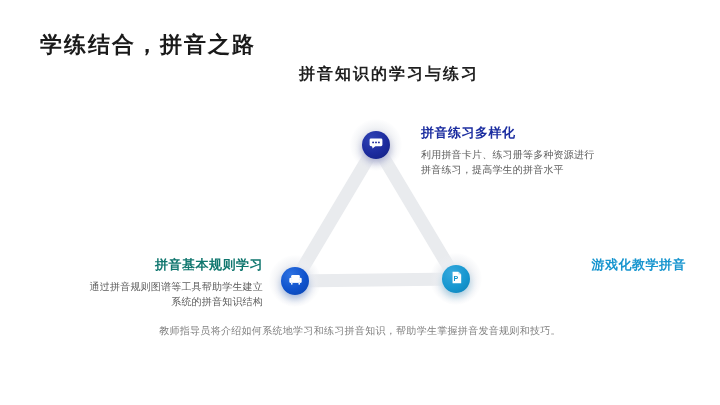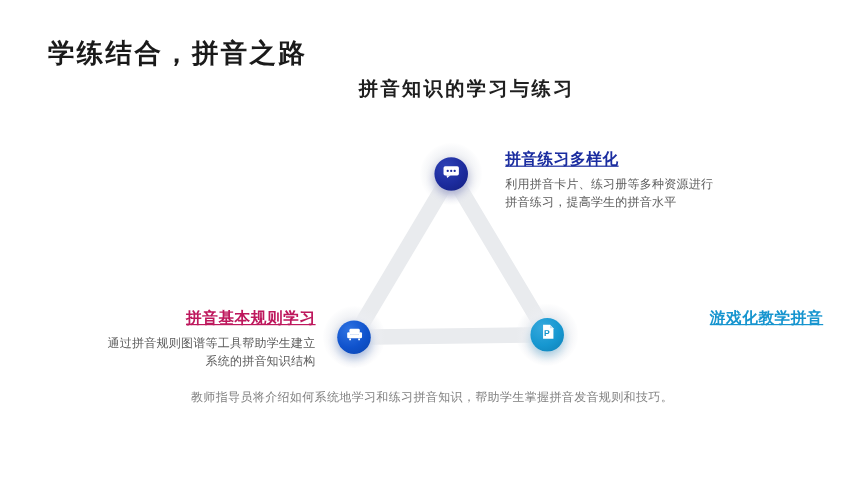--- a/index.html
+++ b/index.html
@@ -23,26 +23,26 @@
   }
   .node-circle{
     position:absolute;width:28px;height:28px;border-radius:50%;z-index:3;
     display:flex;align-items:center;justify-content:center;
   }
   .node-circle.n-top{background:radial-gradient(circle at 35% 28%, #2f42b5 0%, #1c2b9d 55%, #131f7e 100%);box-shadow:0 4px 7px rgba(19,31,126,.30);}
   .node-circle.n-bl{background:radial-gradient(circle at 35% 28%, #2e72e2 0%, #0f52cc 55%, #0a43ad 100%);box-shadow:0 4px 7px rgba(10,67,173,.30);}
   .node-circle.n-br{background:radial-gradient(circle at 35% 28%, #35a8dd 0%, #1697d0 55%, #0e7fb5 100%);box-shadow:0 4px 7px rgba(14,127,181,.30);}
 
   .node-text{position:absolute;z-index:4;width:181px;}
-  .node-text h3{margin:0 0 6px 0;font-size:13px;font-weight:800;letter-spacing:.5px;text-decoration:underline;}
+  .node-text h3{margin:0 0 6px 0;font-size:13px;font-weight:800;letter-spacing:.5px;}
   .node-text p{margin:0;font-size:10px;line-height:1.45;color:#5c5c5c;letter-spacing:.2px;}
   .nt-top{left:421px;top:124px;text-align:left;}
   .nt-top h3{color:#1b2da0;}
   .nt-bl{left:82px;top:256px;text-align:right;}
-  .nt-bl h3{color:#be185d;}
+  .nt-bl h3{color:#0f766e;}
   .nt-br{left:505px;top:256px;text-align:right;}
   .nt-br h3{color:#1795cf;}
 
   .footer-note{
     position:absolute;left:0;top:324px;width:720px;text-align:center;
     font-size:10px;color:#808080;letter-spacing:.3px;z-index:4;
   }
 </style>
 </head>
 <body>

